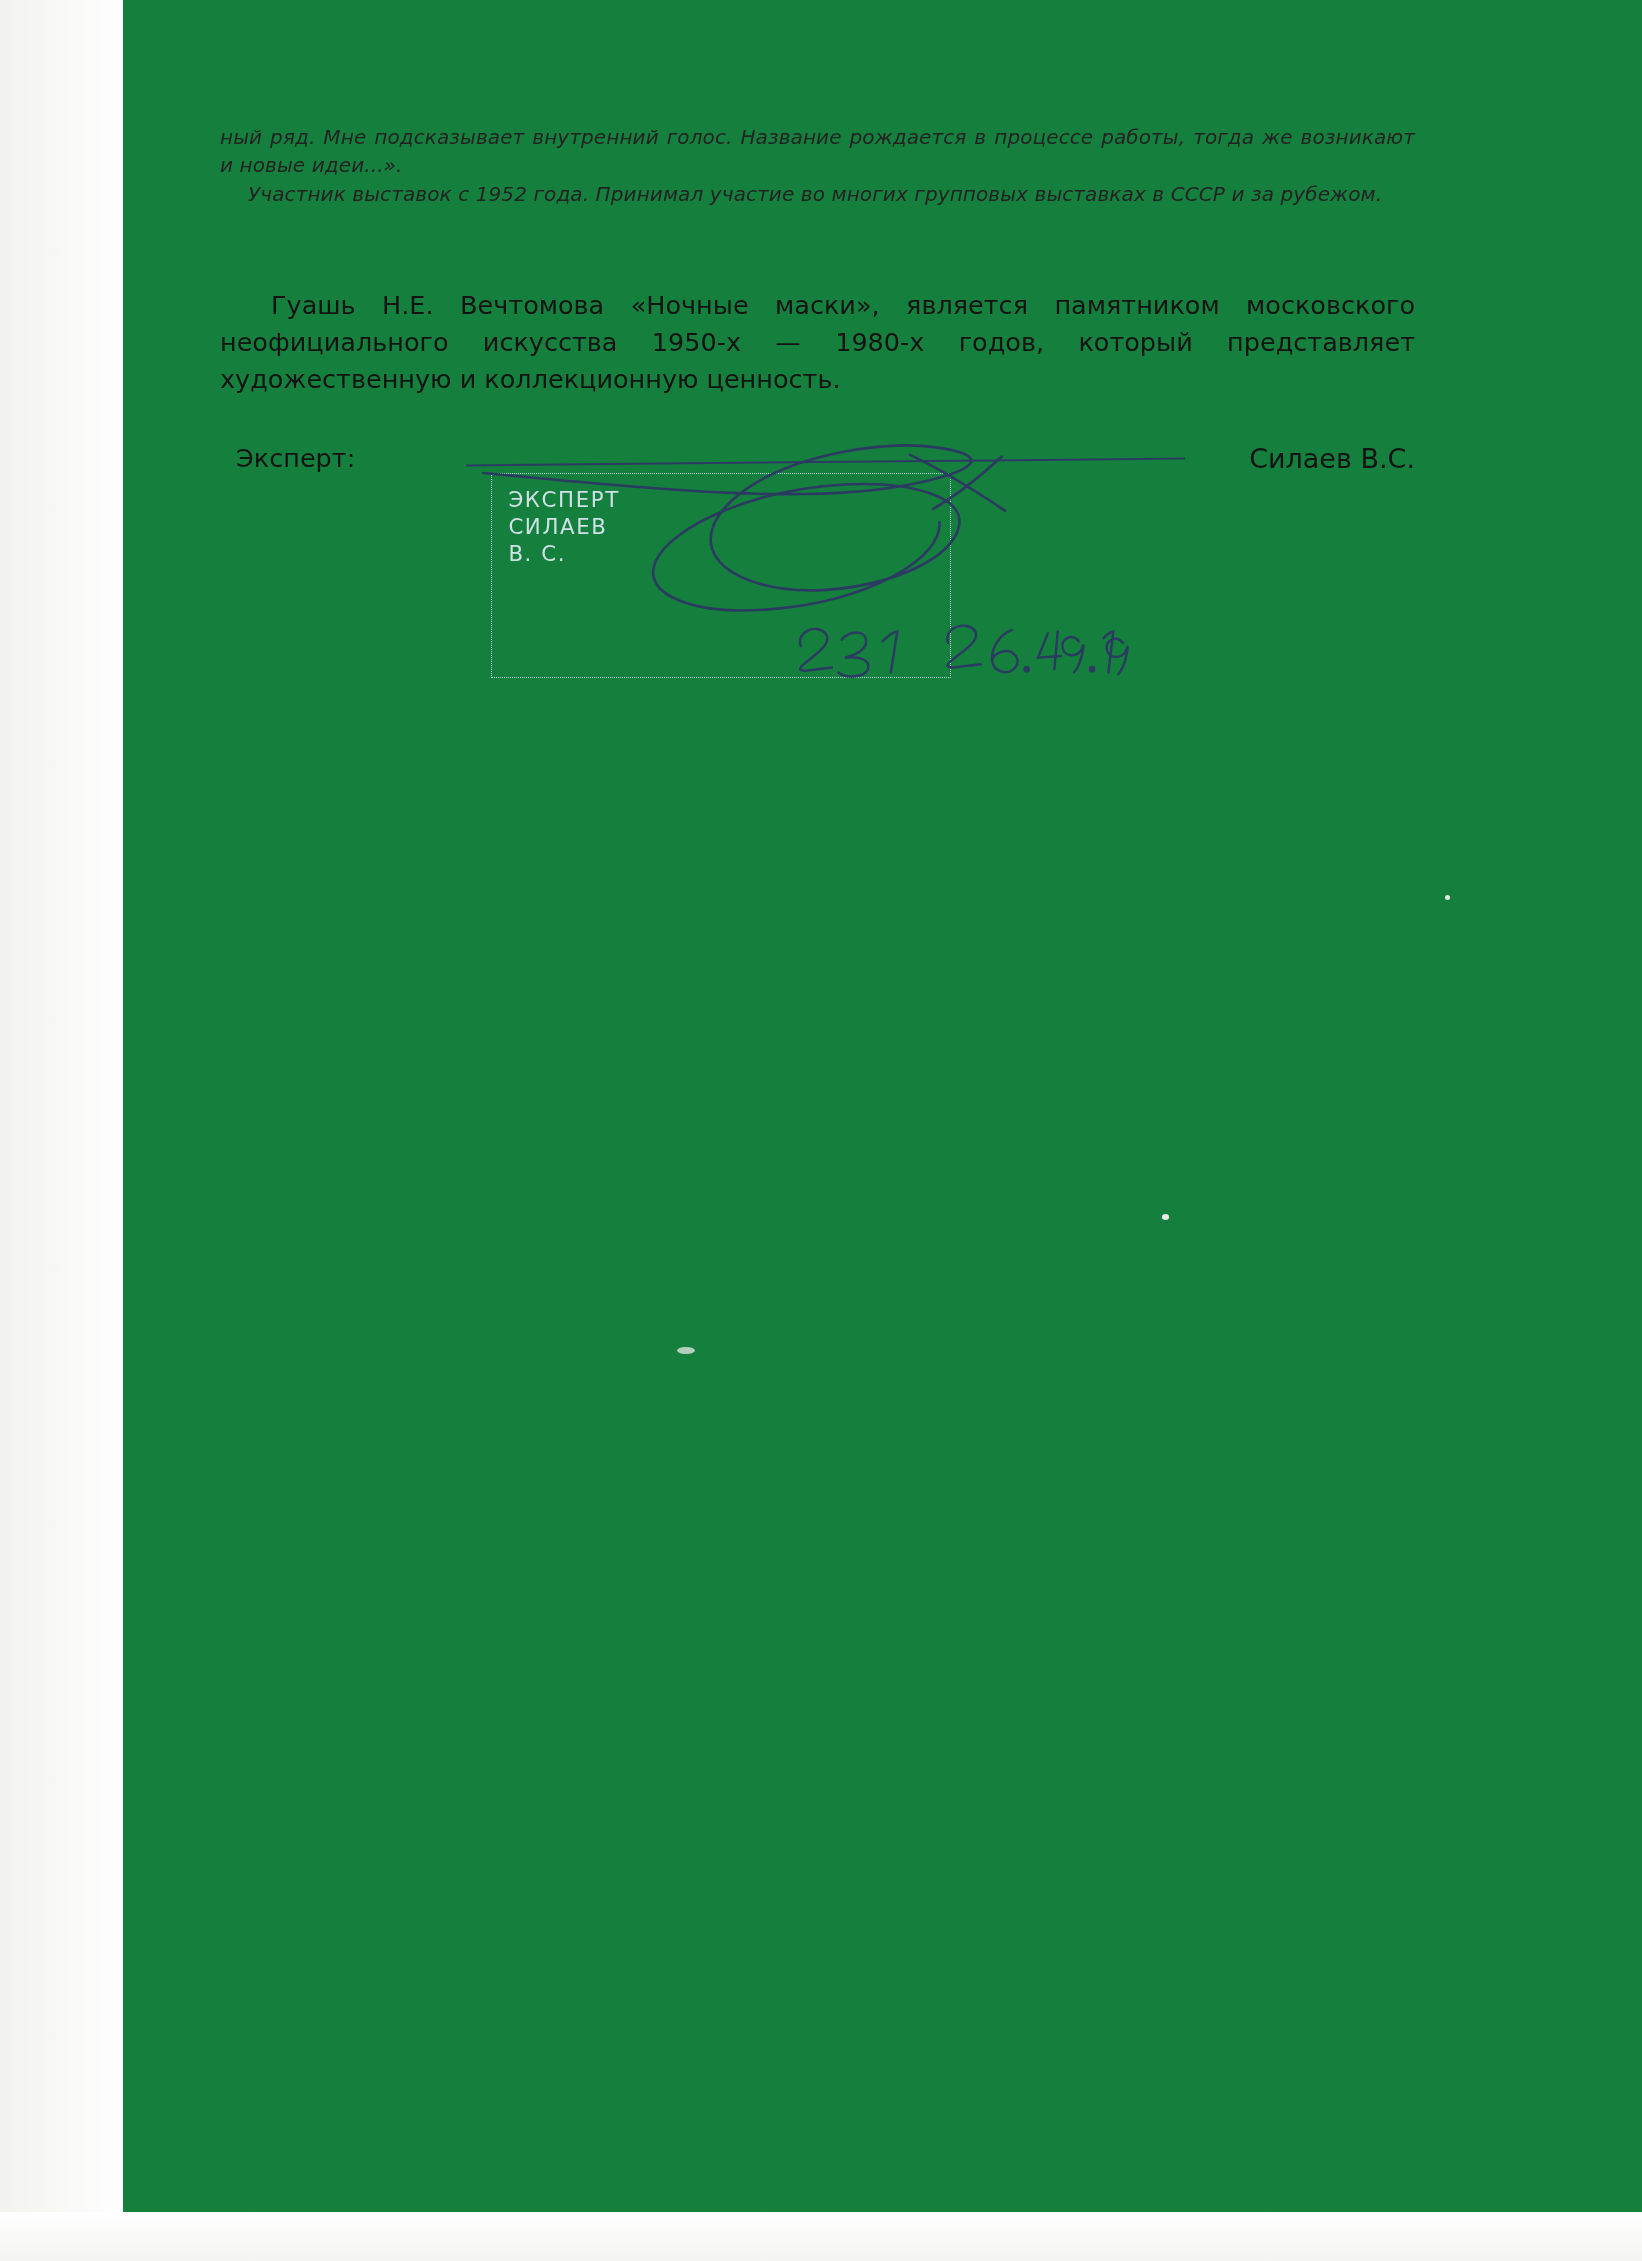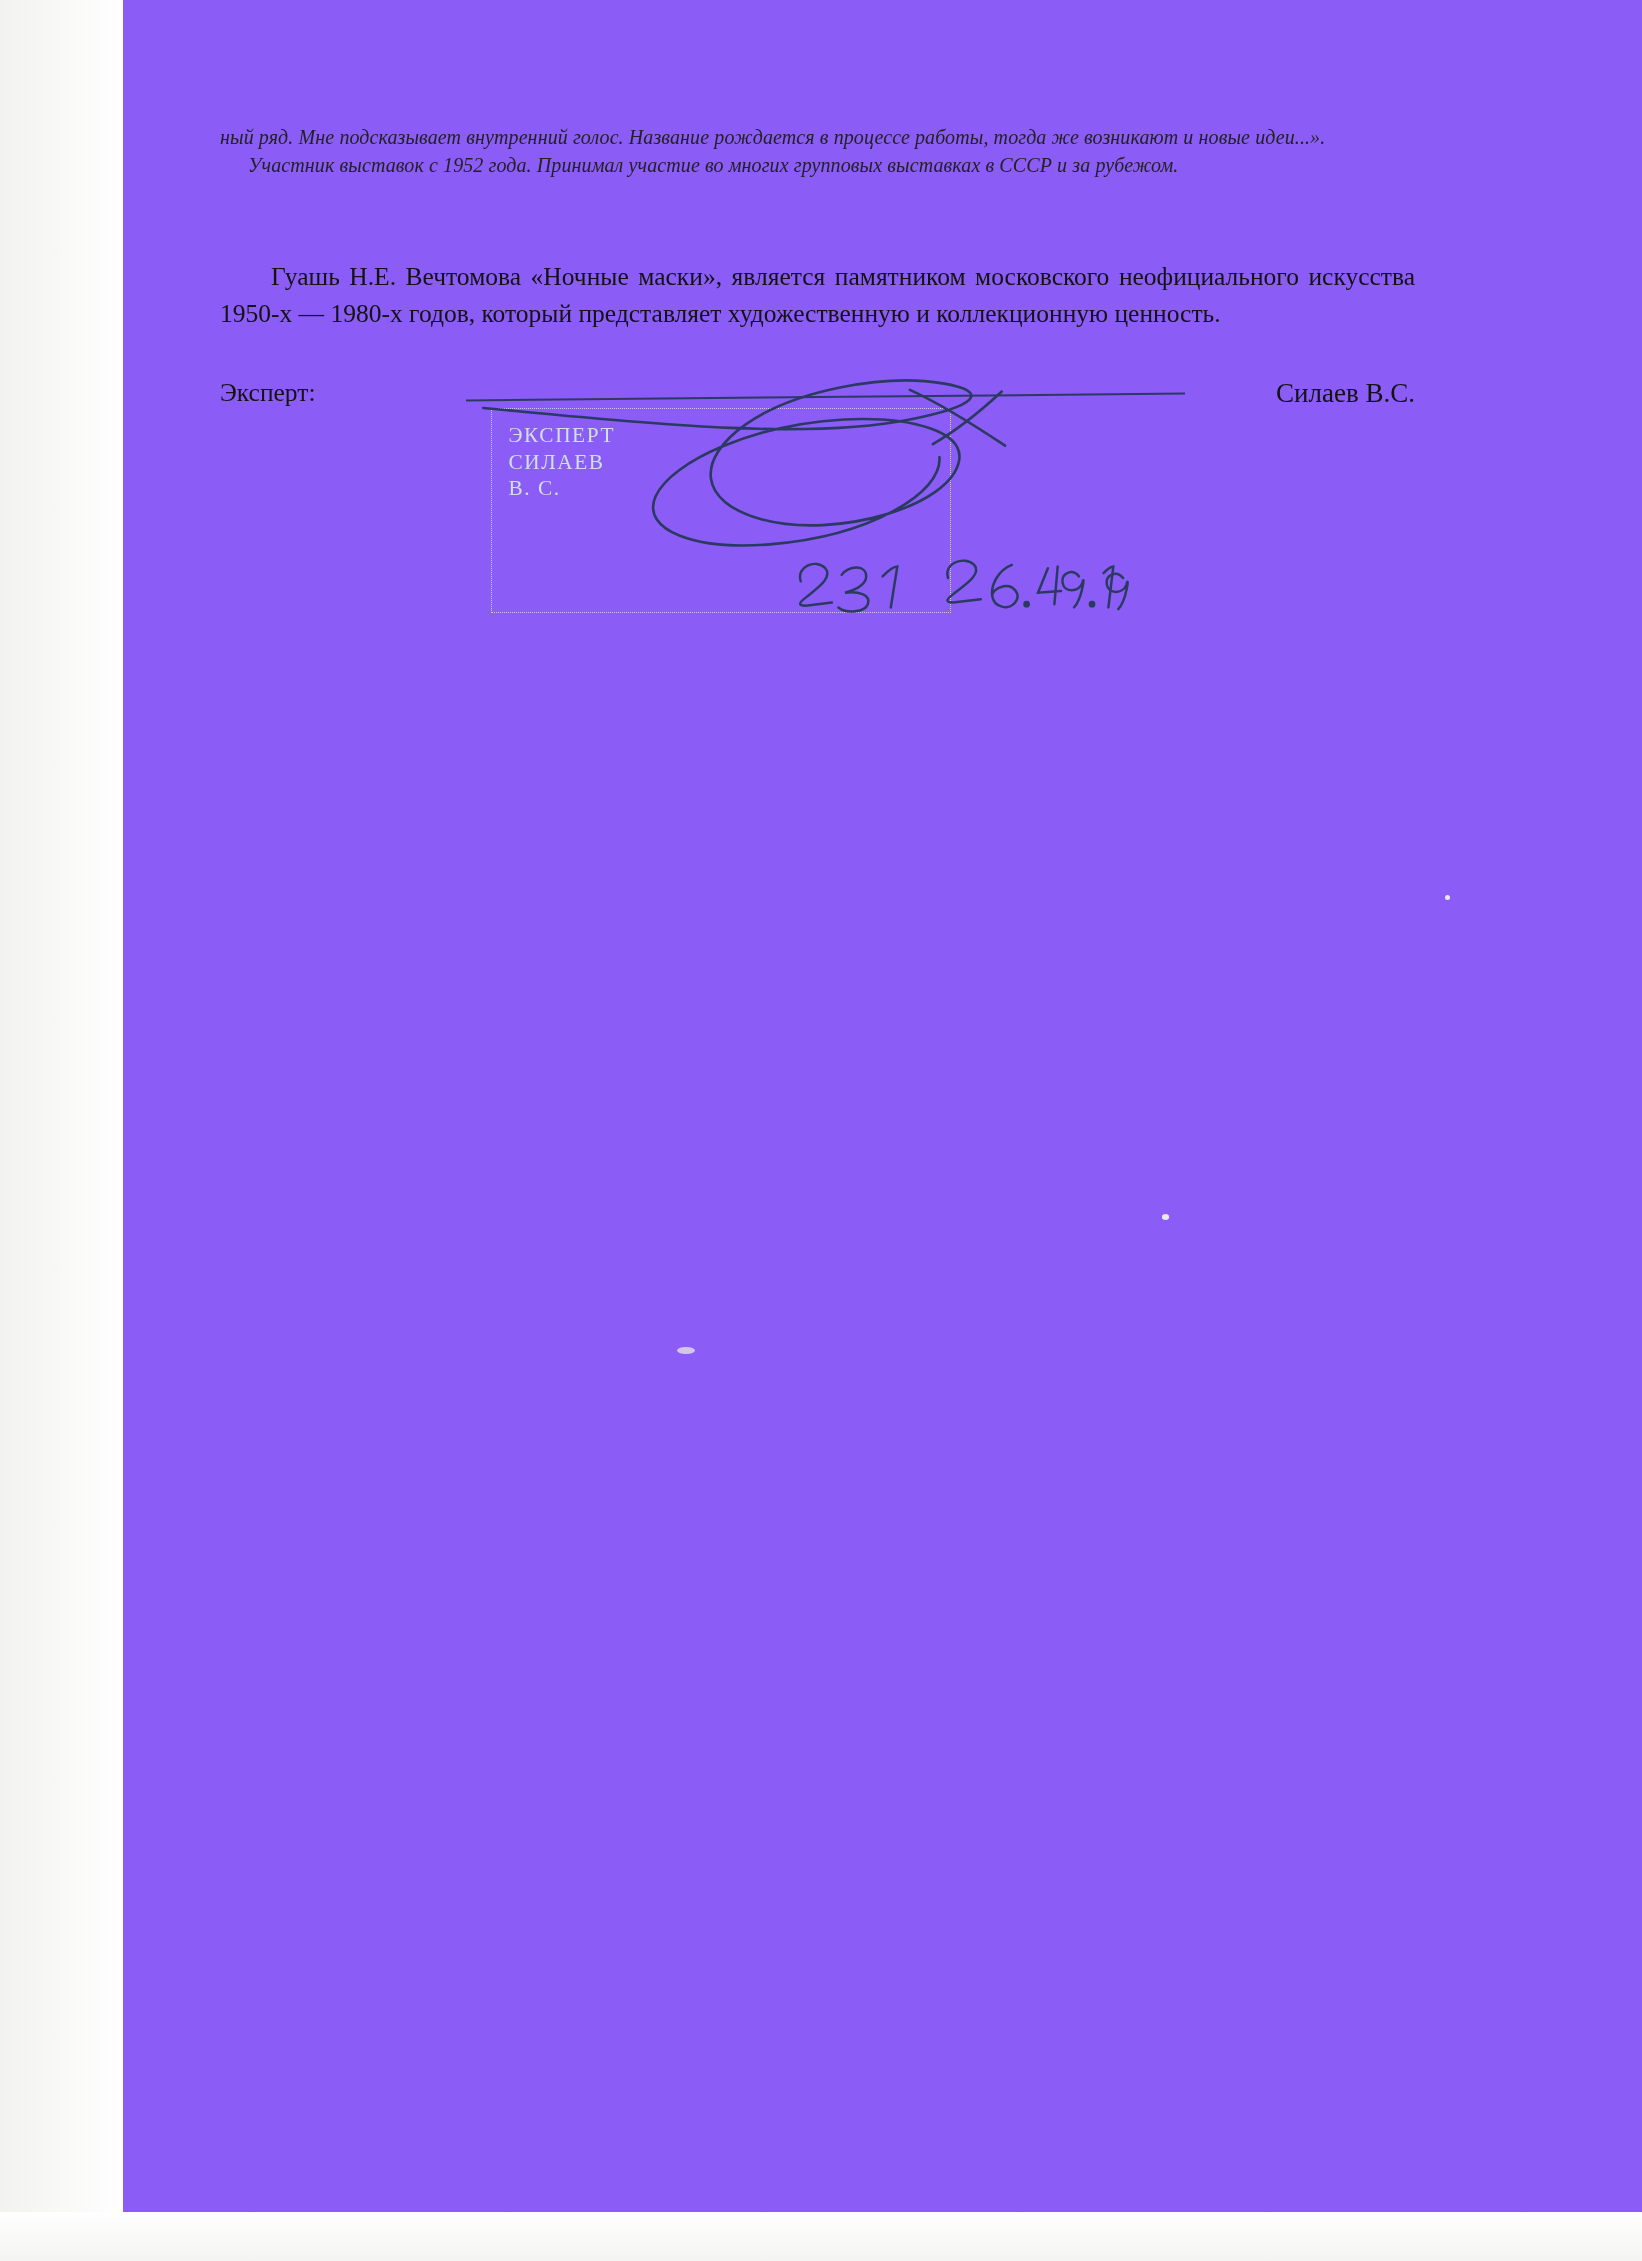--- a/index.html
+++ b/index.html
@@ -12,22 +12,21 @@
     height: 2261px;
     position: relative;
     font-family: "DejaVu Sans", sans-serif;
     color: #1b1b1b;
     overflow: hidden;
   }
 
   .page {
     position: absolute;
     inset: 0;
-    background: #8b5cf6;
-    font-family: Liberation Serif, serif;
+    background: #15803d;
   }
 
   
   .scan-edge-left {
     position: absolute;
     left: 0; top: 0; bottom: 0;
     width: 123px;
     background: linear-gradient(90deg, #f2f2f0 0%, #ffffff 100%);
     pointer-events: none;
   }
@@ -77,21 +76,21 @@
   .body-block p:last-child { margin-bottom: 17px; }
 
   
   .sign-row {
     position: relative;
     margin-top: 46px;
     height: 271px;
   }
   .sign-label {
     position: absolute;
-    left: 0;
+    left: 16px;
     top: 0;
     font-size: 25.5px;
     color: #131313;
     text-align: right;
   }
   .sign-name {
     position: absolute;
     right: 0;
     top: 0;
     font-size: 27px;

